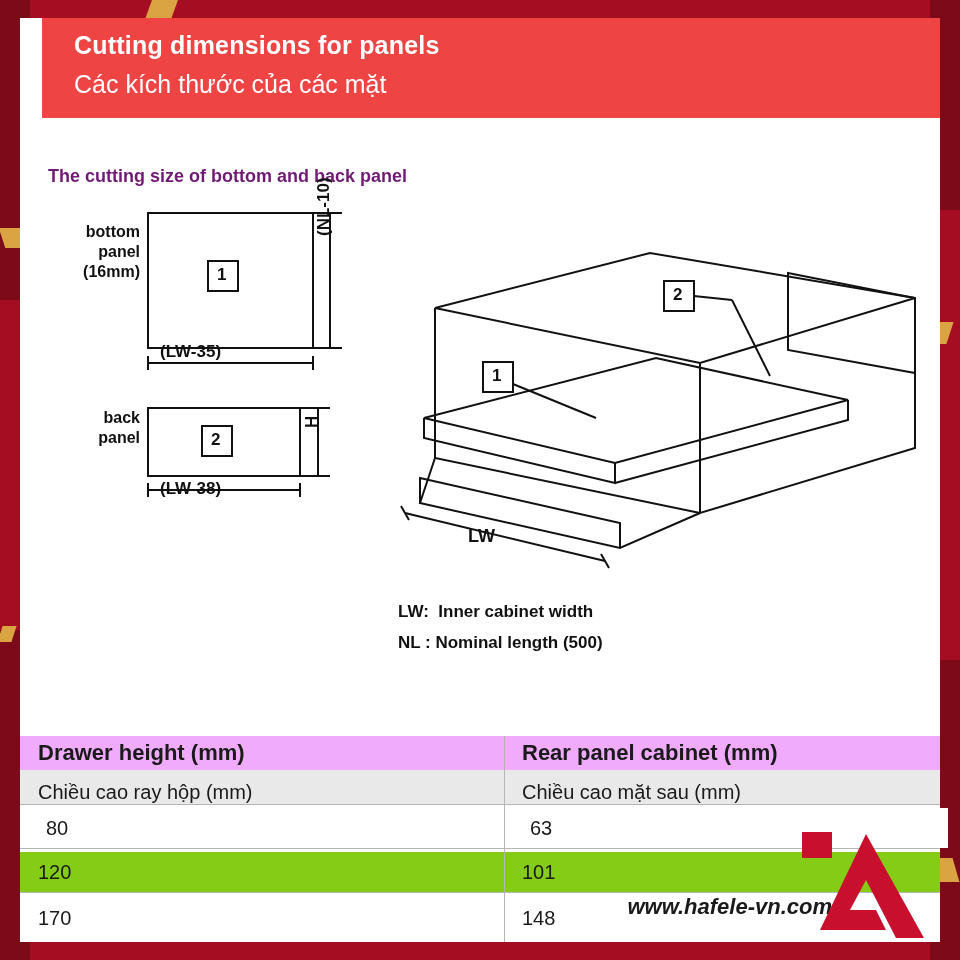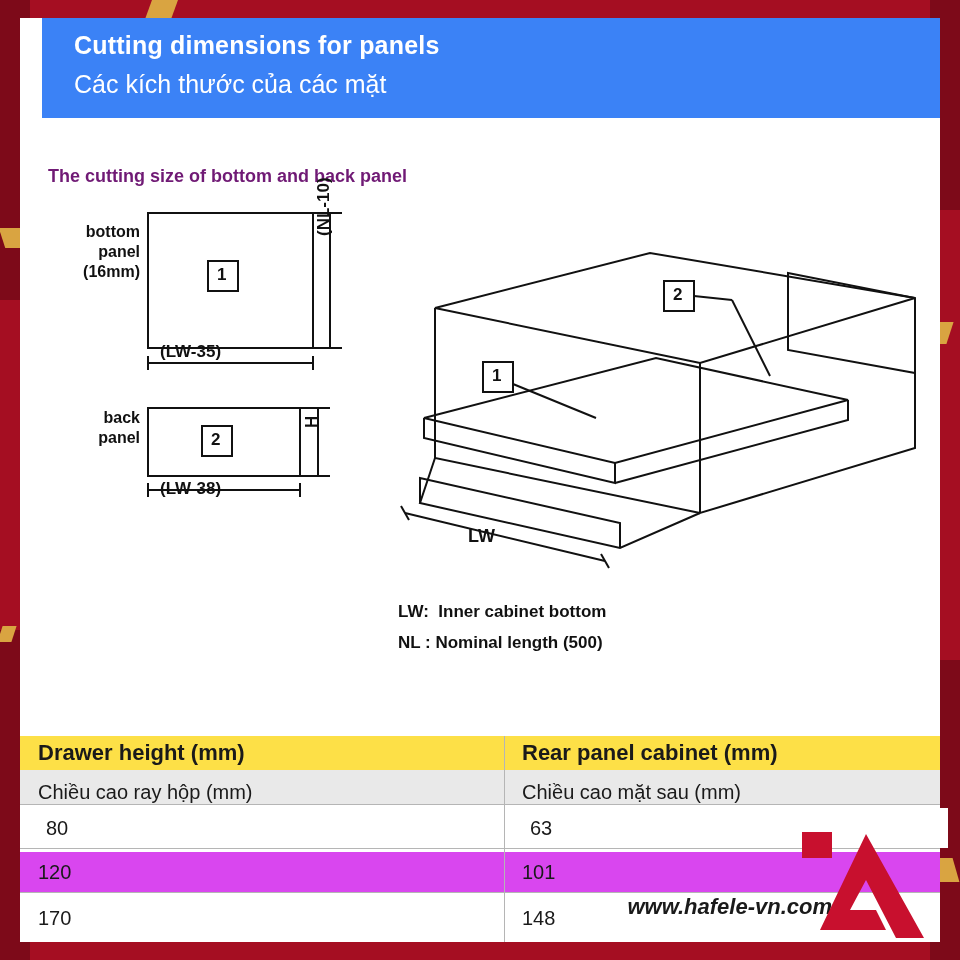--- a/index.html
+++ b/index.html
@@ -48,21 +48,21 @@
     background: #ffffff;
   }
 
   
   .header {
     position: absolute;
     left: 22px;
     top: 0px;
     width: 898px;
     height: 100px;
-    background: #3b82f6;
+    background: #ef4444;
     color: #ffffff;
   }
   .header .title-en {
     position: absolute;
     left: 32px;
     top: 13px;
     font-size: 25px;
     font-weight: bold;
     letter-spacing: 0.2px;
   }
@@ -139,24 +139,24 @@
     padding-left: 18px;
     display: flex;
     align-items: center;
     color: #1a1a1a;
   }
   .col-l { width: 484px; }
   .col-r { width: 436px; }
   .hdr-en { font-size: 22px; font-weight: bold; }
   .hdr-vi { font-size: 20px; font-weight: normal; }
   .val { font-size: 20px; font-weight: normal; }
-  .r-hdr1 { top: 0; height: 34px; background: #fde047; }
+  .r-hdr1 { top: 0; height: 34px; background: #f0abfc; }
   .r-hdr2 { top: 34px; height: 34px; background: #e9e9e9; align-items: flex-end; }
   .r-v1 { top: 72px; height: 40px; background: #ffffff; padding-left: 8px; }
-  .r-v2 { top: 116px; height: 40px; background: #d946ef; }
+  .r-v2 { top: 116px; height: 40px; background: #84cc16; }
   .r-v3 { top: 160px; height: 44px; background: #ffffff; }
   .tbl-sep {
     position: absolute;
     background: #b5b5b5;
   }
   .sep-h { left: 0; width: 920px; height: 1px; }
   .sep-v { top: 0; width: 1px; height: 206px; left: 484px; }
 
   
   .logo {
@@ -273,21 +273,21 @@
       <div class="lbl" style="left:140px; top:361px; font-size:17px;">(LW-38)</div>
       <div class="lbl" style="left:282px; top:310px; font-size:17px; transform:rotate(-90deg); transform-origin:left top;">H</div>
 
       <div class="lbl" style="left:197px; top:147px; font-size:17px;">1</div>
       <div class="lbl" style="left:191px; top:312px; font-size:17px;">2</div>
       <div class="lbl" style="left:472px; top:248px; font-size:17px;">1</div>
       <div class="lbl" style="left:653px; top:167px; font-size:17px;">2</div>
 
       <div class="lbl" style="left:448px; top:408px; font-size:18px;">LW</div>
 
-      <div class="legend legend-lw">LW:  Inner cabinet bottom</div>
+      <div class="legend legend-lw">LW:  Inner cabinet width</div>
       <div class="legend legend-nl">NL : Nominal length (500)</div>
     </div>
 
     <div class="table">
       <div class="tbl-sep sep-h" style="top:0;"></div>
 
       <div class="tbl-row r-hdr1">
         <div class="tbl-cell col-l hdr-en">Drawer height (mm)</div>
         <div class="tbl-cell col-r hdr-en">Rear panel cabinet (mm)</div>
       </div>

